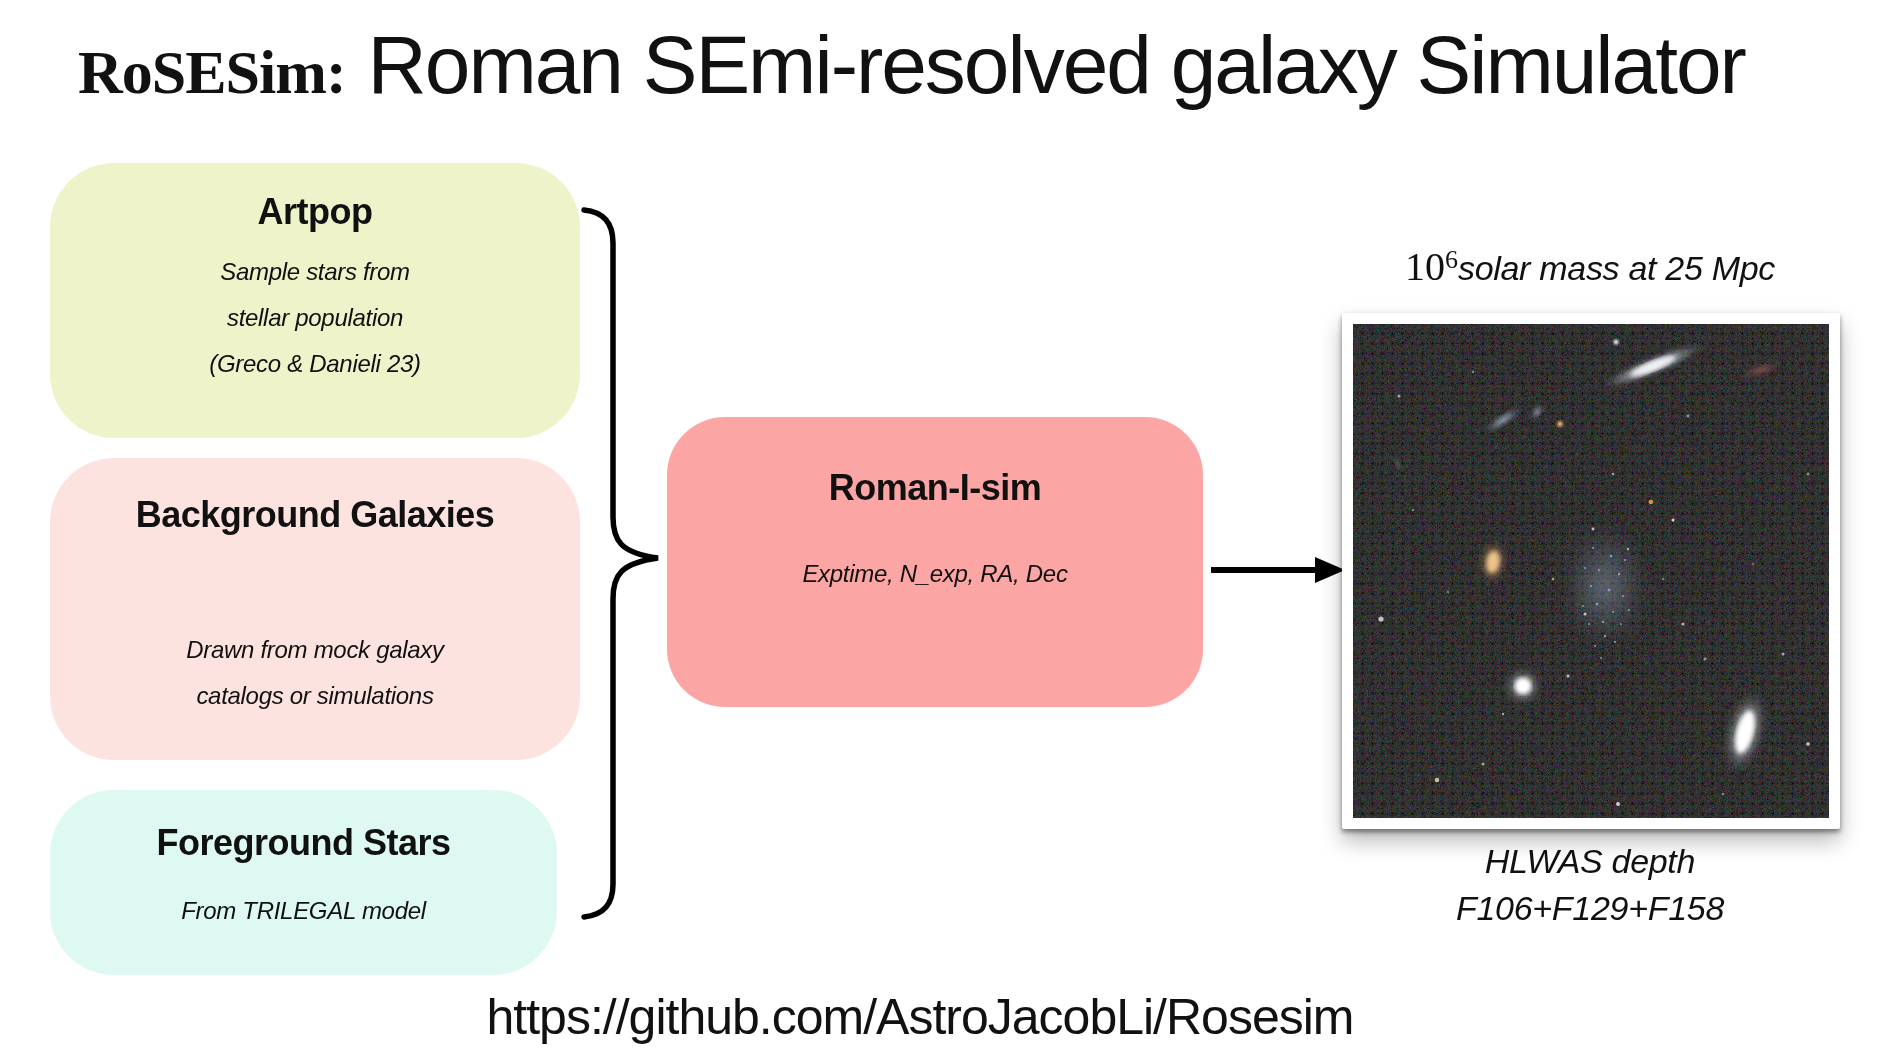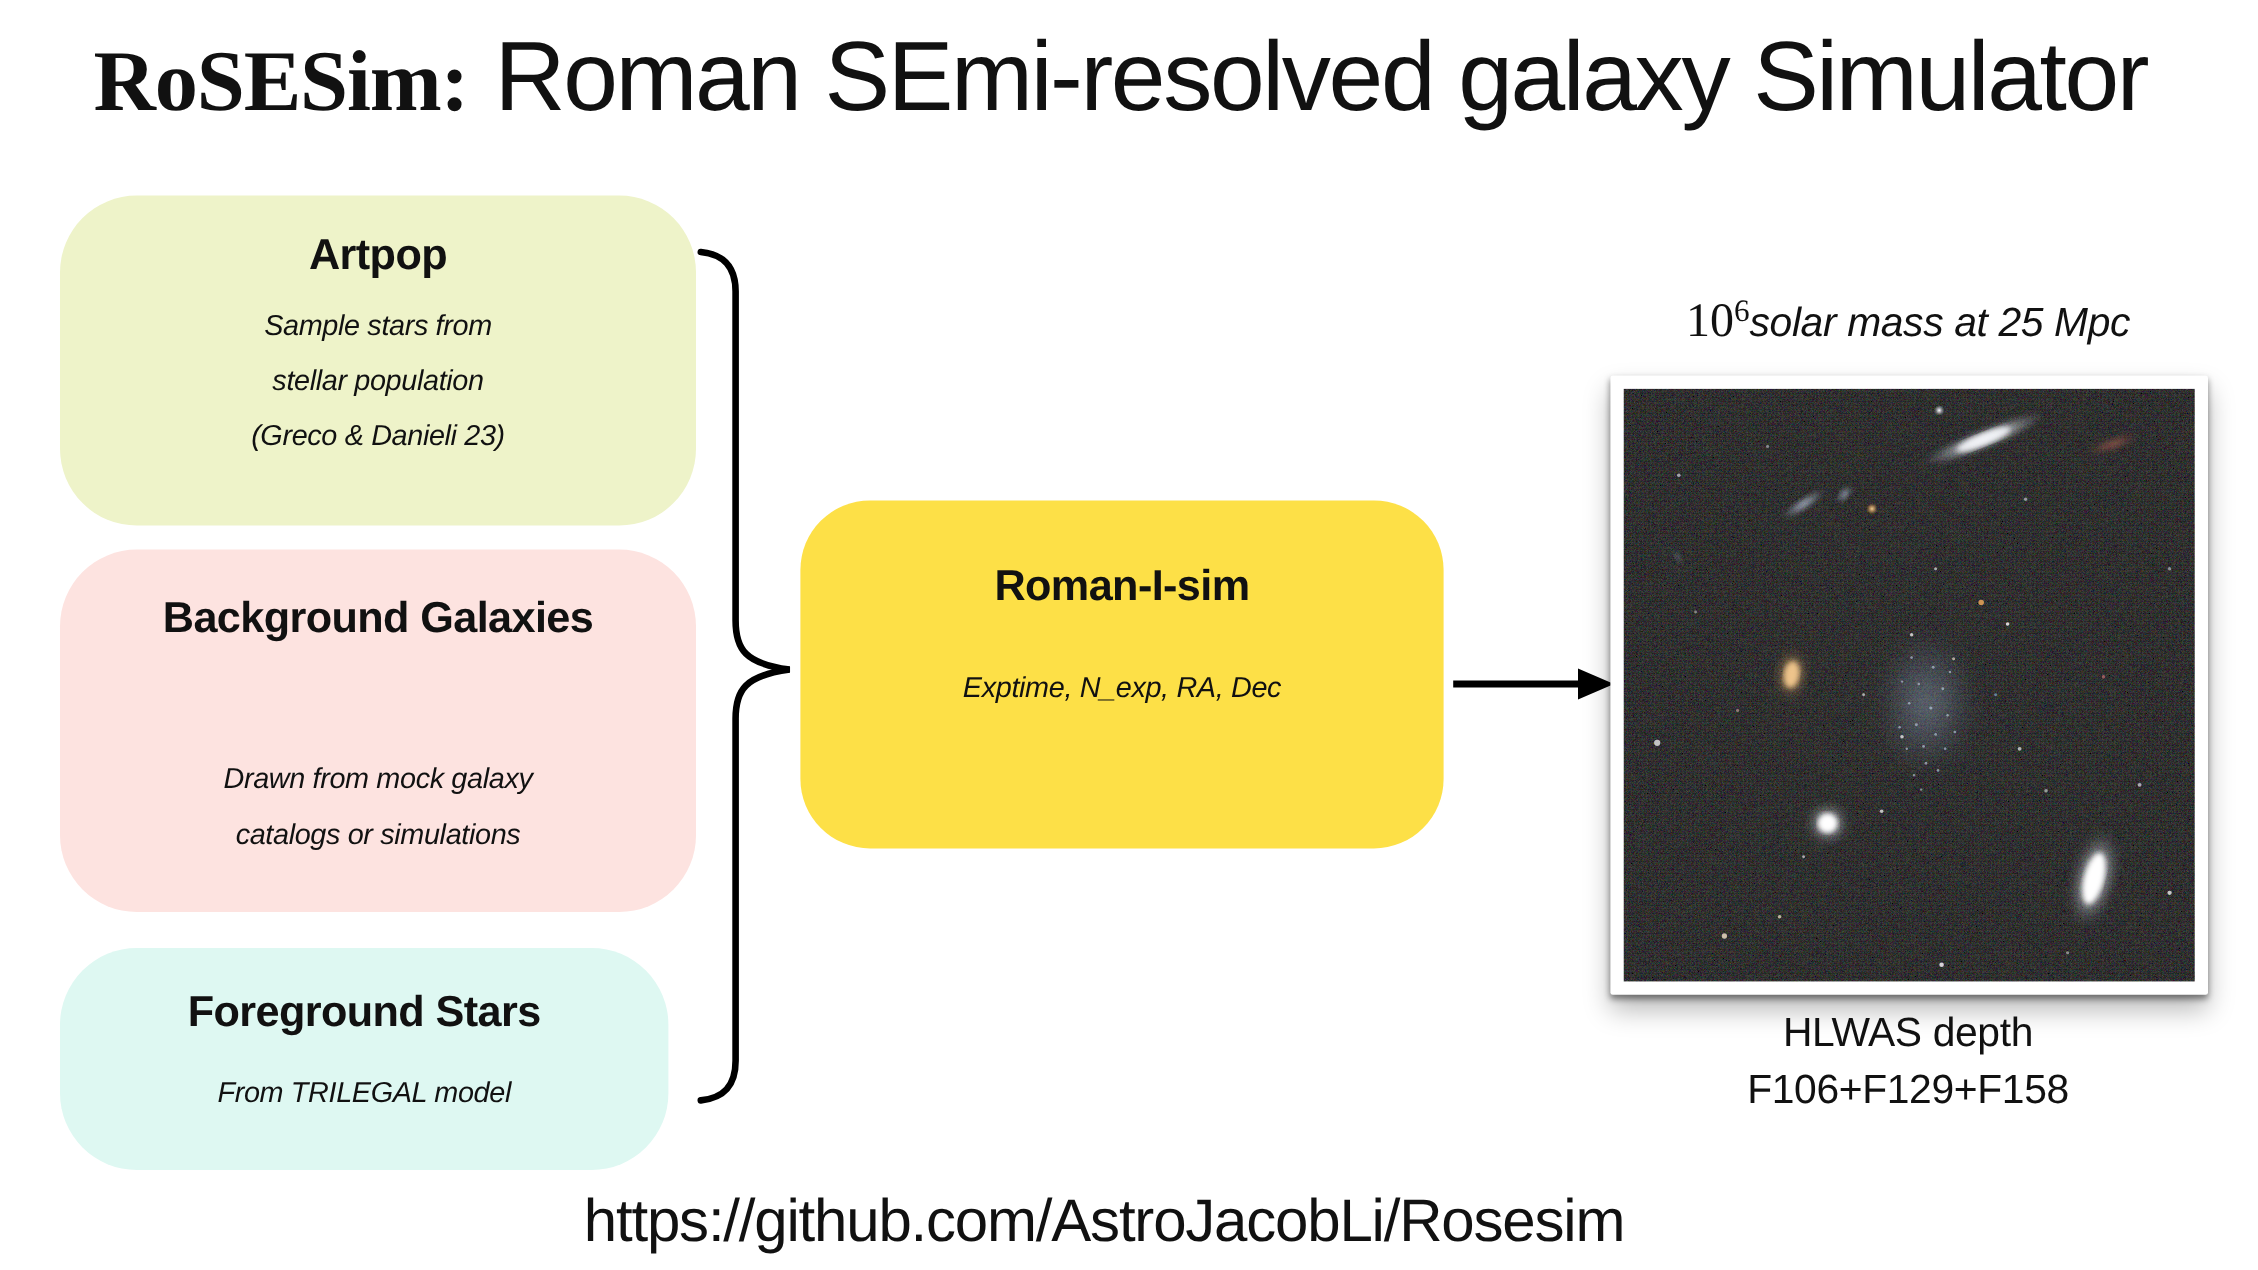--- a/index.html
+++ b/index.html
@@ -1,21 +1,21 @@
 <!DOCTYPE html>
 <html><head>
 <meta charset="utf-8">
 <style>
   html,body{margin:0;padding:0;background:#ffffff;}
   body{width:1882px;height:1058px;overflow:hidden;font-family:"Liberation Sans",sans-serif;color:#111;}
   .canvas{position:relative;width:1882px;height:1058px;background:#ffffff;}
 
   
   .title{position:absolute;left:78px;top:18px;margin:0;white-space:nowrap;display:flex;align-items:baseline;font-weight:normal;}
-  .title .brand{font-family:"Liberation Serif",serif;font-weight:700;font-size:72px;letter-spacing:-1px;}
+  .title .brand{font-family:"Liberation Serif",serif;font-weight:700;font-size:62px;letter-spacing:-1px;}
   .title .subtitle{font-family:"Liberation Sans",sans-serif;font-weight:400;font-size:82px;margin-left:22px;letter-spacing:-2px;}
 
   
   .box{position:absolute;border-radius:64px;text-align:center;box-sizing:border-box;}
   .box-heading{font-weight:700;font-size:36px;letter-spacing:-0.5px;}
   .box-line{font-style:italic;font-size:24px;line-height:46px;letter-spacing:-0.3px;}
   .box.green{left:50px;top:163px;width:530px;height:275px;padding-top:28px;}
   .box.green .box-heading{margin-bottom:16px;}
   .box.pink{left:50px;top:458px;width:530px;height:302px;padding-top:36px;}
   .box.pink .box-heading{margin-bottom:91px;}
@@ -30,21 +30,21 @@
   .arrow-svg{position:absolute;left:1205px;top:548px;}
 
   
   .caption-top{position:absolute;left:1330px;top:243px;width:520px;text-align:center;font-size:34px;white-space:nowrap;}
   .caption-top .math-base{font-family:"Liberation Serif",serif;font-style:normal;font-size:40px;}
   .caption-top .math-exp{font-family:"Liberation Serif",serif;font-style:normal;font-size:26px;vertical-align:super;line-height:0;}
   .caption-top .cap-rest{font-style:italic;letter-spacing:-0.3px;}
   .photo-frame{position:absolute;left:1342px;top:313px;width:476px;height:494px;background:#ffffff;padding:11px;
     box-shadow:0 3px 5px rgba(0,0,0,0.45),0 12px 22px rgba(0,0,0,0.28);border-radius:2px;}
   .photo-frame svg{display:block;}
-  .caption-bottom{position:absolute;left:1330px;top:838px;width:520px;text-align:center;font-size:34px;line-height:47px;letter-spacing:-0.3px;}
+  .caption-bottom{position:absolute;left:1330px;top:838px;width:520px;text-align:center;font-style:italic;font-size:34px;line-height:47px;letter-spacing:-0.3px;}
 
   
   .footer-url{position:absolute;left:370px;top:988px;width:1100px;text-align:center;font-size:50px;letter-spacing:-1px;}
 </style>
 </head>
 <body>
 
 <div class="canvas">
 
   <h1 class="title">
@@ -73,21 +73,21 @@
   <svg class="brace-svg" width="110" height="740" viewBox="0 0 110 740">
     <path d="M 14 15
              C 33 17 43 27 43 48
              L 43 322
              C 43 346 51 358 88 363
              C 51 368 43 380 43 404
              L 43 689
              C 43 710 33 720 14 722" fill="none" stroke="#000" stroke-width="5.5" stroke-linecap="round"></path>
   </svg>
 
-  <div class="box blue" style="background: #fde047;">
+  <div class="box blue" style="background: #fca5a5;">
     <div class="box-heading">Roman-I-sim</div>
     <div class="box-line">Exptime, N_exp, RA, Dec</div>
   </div>
 
   <svg class="arrow-svg" width="145" height="45" viewBox="0 0 145 45">
     <line x1="6" y1="22" x2="112" y2="22" stroke="#000" stroke-width="6"></line>
     <polygon points="110,9 140,22 110,35" fill="#000"></polygon>
   </svg>
 
   <div class="caption-top">

